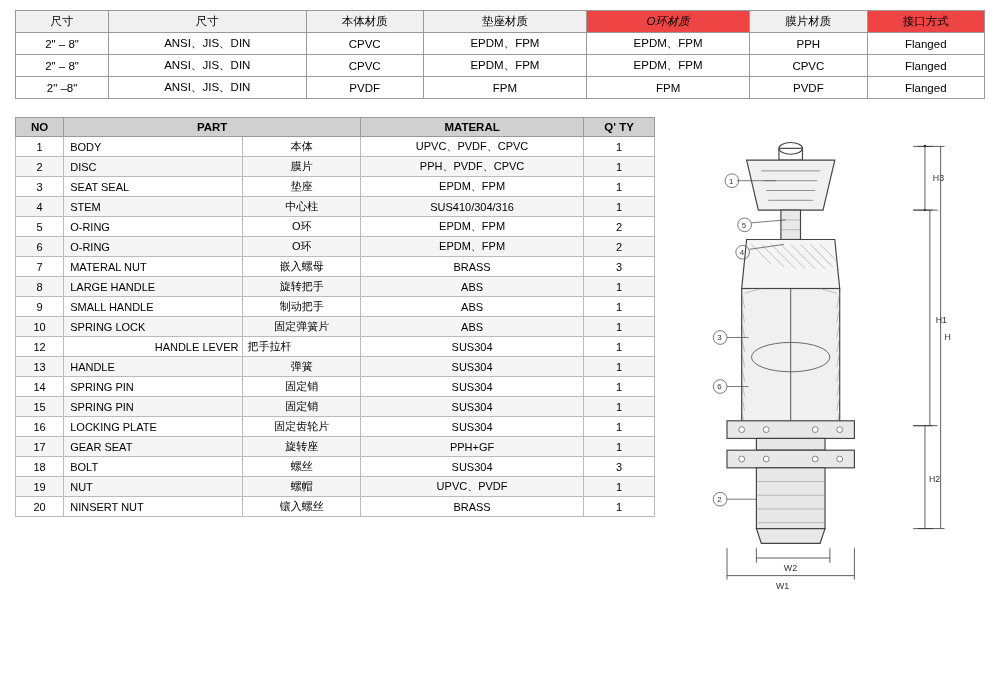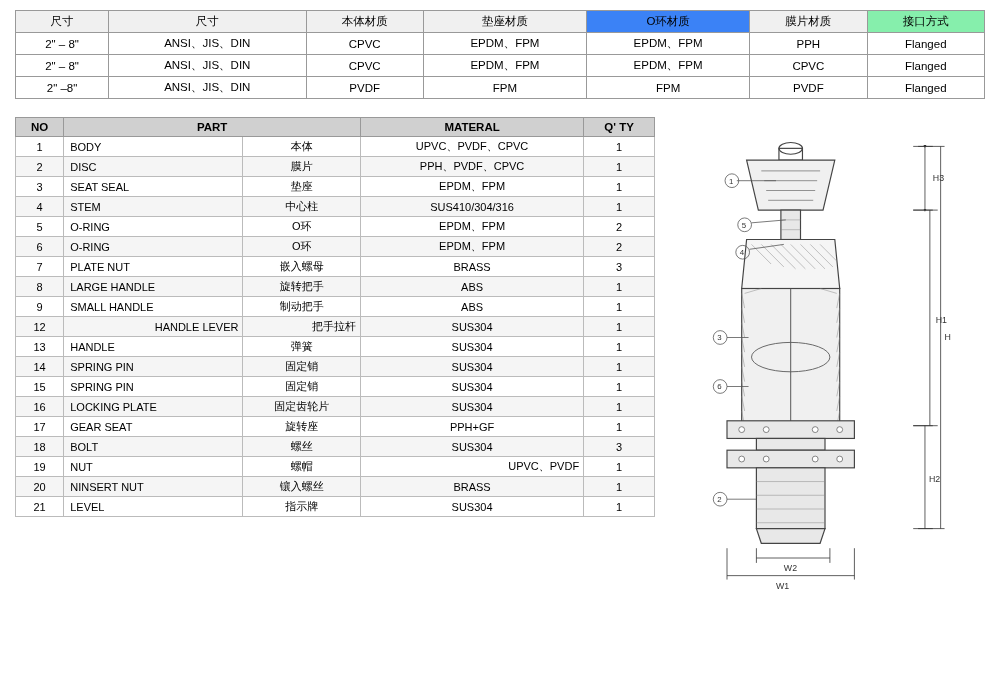--- a/index.html
+++ b/index.html
@@ -86,23 +86,23 @@
 
 <div class="page-container">
 
   <table class="spec-table">
     <thead>
       <tr id="spec-header-cn-row">
           <td style="background: rgb(240, 240, 240);">尺寸</td>
           <td style="background: rgb(240, 240, 240);">尺寸</td>
           <td style="background: rgb(240, 240, 240);">本体材质</td>
           <td style="background: rgb(240, 240, 240);">垫座材质</td>
-          <td style="background: #3b82f6;">O环材质</td>
+          <td style="background: #ef4444; font-style: italic;">O环材质</td>
           <td style="background: rgb(240, 240, 240);">膜片材质</td>
-          <td style="background: #86efac;">接口方式</td>
+          <td style="background: #ef4444;">接口方式</td>
         </tr>
     </thead>
     <tbody id="spec-body">
         <tr>
           <td>2" – 8"</td>
           <td>ANSI、JIS、DIN</td>
           <td>CPVC</td>
           <td>EPDM、FPM</td>
           <td>EPDM、FPM</td>
           <td>PPH</td>
@@ -179,43 +179,50 @@
             </tr>
             <tr>
               <td style="text-align: center;">6</td>
               <td style="text-align: left;">O-RING</td>
               <td style="text-align: center;">O环</td>
               <td style="text-align: center;">EPDM、FPM</td>
               <td style="text-align: center;">2</td>
             </tr>
             <tr>
               <td style="text-align: center;">7</td>
-              <td style="text-align: left;">PLATE NUT</td>
+              <td style="text-align: left;">MATERAL NUT</td>
               <td style="text-align: center;">嵌入螺母</td>
               <td style="text-align: center;">BRASS</td>
               <td style="text-align: center;">3</td>
             </tr>
             <tr>
               <td style="text-align: center;">8</td>
               <td style="text-align: left;">LARGE HANDLE</td>
               <td style="text-align: center;">旋转把手</td>
               <td style="text-align: center;">ABS</td>
               <td style="text-align: center;">1</td>
             </tr>
             <tr>
               <td style="text-align: center;">9</td>
               <td style="text-align: left;">SMALL HANDLE</td>
               <td style="text-align: center;">制动把手</td>
               <td style="text-align: center;">ABS</td>
               <td style="text-align: center;">1</td>
             </tr>
             <tr>
+              <td style="text-align: center;">10</td>
+              <td style="text-align: left;">SPRING LOCK</td>
+              <td style="text-align: center;">固定弹簧片</td>
+              <td style="text-align: center;">ABS</td>
+              <td style="text-align: center;">1</td>
+            </tr>
+            <tr>
               <td style="text-align: center;">12</td>
               <td style="text-align: right;">HANDLE LEVER</td>
-              <td style="text-align: right;">把手拉杆</td>
+              <td style="text-align: left;">把手拉杆</td>
               <td style="text-align: center;">SUS304</td>
               <td style="text-align: center;">1</td>
             </tr>
             <tr>
               <td style="text-align: center;">13</td>
               <td style="text-align: left;">HANDLE</td>
               <td style="text-align: center;">弹簧</td>
               <td style="text-align: center;">SUS304</td>
               <td style="text-align: center;">1</td>
             </tr>
@@ -251,35 +258,28 @@
               <td style="text-align: center;">18</td>
               <td style="text-align: left;">BOLT</td>
               <td style="text-align: center;">螺丝</td>
               <td style="text-align: center;">SUS304</td>
               <td style="text-align: center;">3</td>
             </tr>
             <tr>
               <td style="text-align: center;">19</td>
               <td style="text-align: left;">NUT</td>
               <td style="text-align: center;">螺帽</td>
-              <td style="text-align: right;">UPVC、PVDF</td>
+              <td style="text-align: center;">UPVC、PVDF</td>
               <td style="text-align: center;">1</td>
             </tr>
             <tr>
               <td style="text-align: center;">20</td>
               <td style="text-align: left;">NINSERT NUT</td>
               <td style="text-align: center;">镶入螺丝</td>
               <td style="text-align: center;">BRASS</td>
-              <td style="text-align: center;">1</td>
-            </tr>
-            <tr>
-              <td style="text-align: center;">21</td>
-              <td style="text-align: left;">LEVEL</td>
-              <td style="text-align: center;">指示牌</td>
-              <td style="text-align: center;">SUS304</td>
               <td style="text-align: center;">1</td>
             </tr>
           </tbody>
       </table>
     </div>
 
     <div class="diagram-section">
       <svg class="diagram-svg" viewBox="0 0 300 500" xmlns="http://www.w3.org/2000/svg">
 
         <line x1="240" y1="30" x2="260" y2="30" stroke="#333" stroke-width="0.8"></line>

